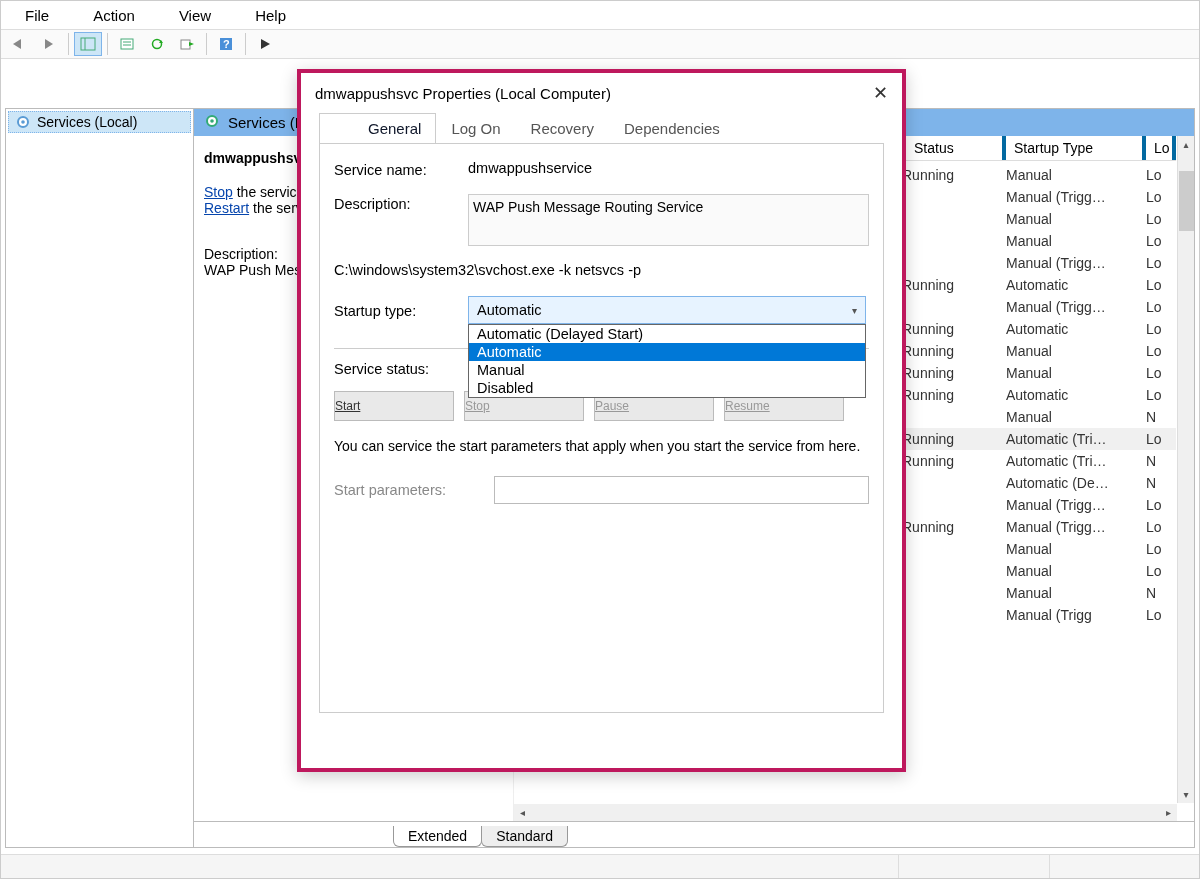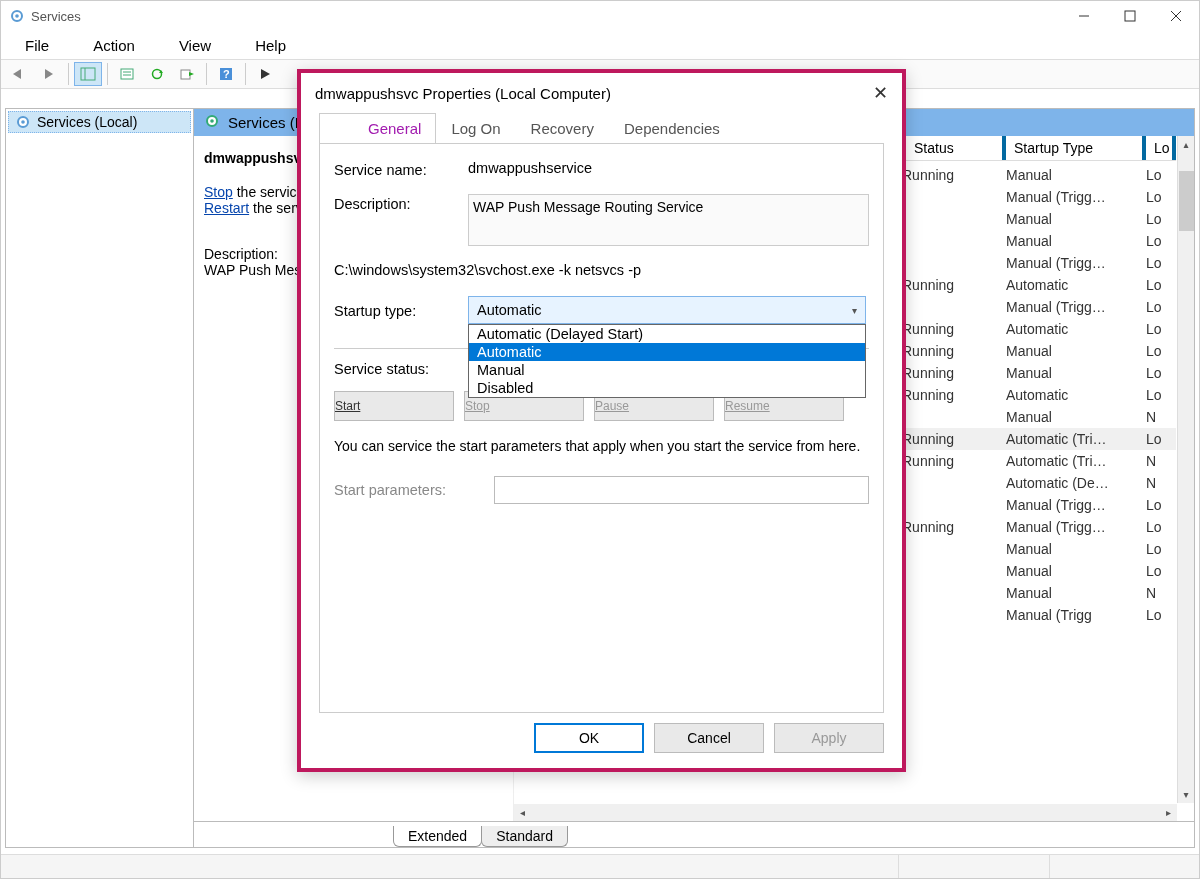--- a/index.html
+++ b/index.html
@@ -60,21 +60,21 @@
 .statusbar div:last-child{border:none;}
 
 
 .dialog { position: absolute; top: 69px; left: 297px; width: 609px; height: 703px; background: #fff; border: 4px solid #be185d; box-shadow: 0 4px 16px rgba(0,0,0,.2); }
 .dlg-title { height: 40px; display: flex; align-items: center; padding: 0 14px; font-size: 15px; color: #000; }
 .dlg-title .spacer { flex: 1; }
 .dlg-close { font-size: 18px; color: #333; font-family: Arial; font-weight: 300; }
 
 .tabstrip { display: flex; padding: 0 18px; font-size: 15px; }
 .tab { padding: 6px 14px; border: 1px solid transparent; color: #555; }
-.tab.active { border: 1px solid #ccc; border-bottom: 1px solid #fff; background: #fff; color: #a21caf; padding-left: 48px; }
+.tab.active { border: 1px solid #ccc; border-bottom: 1px solid #fff; background: #fff; color: #0f172a; padding-left: 48px; }
 .tabbody { border: 1px solid #ccc; margin: -1px 18px 0 18px; padding: 16px 14px 20px 14px; font-size: 14.5px; color: #000; background: #fff; position: relative; height: 570px; }
 
 .form-row { display: flex; margin-bottom: 16px; align-items: flex-start; }
 .form-row .lbl { width: 134px; padding-top: 2px; }
 .form-row .val { flex: 1; }
 .form-row textarea.val { flex:1; height: 52px; border: 1px solid #ccc; background: #fafafa; resize: none; font-family: inherit; font-size: 14px; padding: 4px; }
 .path-block { margin: 4px 0 18px 0; }
 .startup-select { width: 398px; height: 28px; border: 1px solid #7eb4ea; background: #e7f3ff; padding: 2px 8px; font-size: 14.5px; display:flex; align-items:center; justify-content: space-between; position: relative; }
 .dropdown-list { position: absolute; top: 27px; left: -1px; width: 398px; border: 1px solid #666; background: #fff; z-index: 10; }
 .dropdown-list div { padding: 1px 8px; font-size: 14.5px; }
@@ -98,46 +98,20 @@
 .dlg-btn.primary { border: 2px solid #0078d7; background: #fff; line-height: 26px; }
 .dlg-btn.disabled { color: #999; }
 
 
 .gear-svg { width:16px; height:16px; }
 </style>
 </head>
 <body>
 
 <div class="window">
-  <div class="titlebar">
-    <span class="titlebar-icon">
-      <svg class="gear-svg" viewBox="0 0 16 16">
-          <circle cx="8" cy="8" r="5" fill="#fff" stroke="#5a9bd4" stroke-width="2"></circle>
-          <circle cx="8" cy="8" r="1.8" fill="#5a9bd4"></circle>
-        </svg>
-    </span>
-    <span>Services</span>
-    <span class="titlebar-spacer"></span>
-    <span class="titlebar-btn">
-        <svg width="12" height="12">
-          <line x1="1" y1="6" x2="11" y2="6" stroke-width="1"></line>
-        </svg>
-      </span>
-    <span class="titlebar-btn">
-        <svg width="12" height="12">
-          <rect x="1" y="1" width="10" height="10" stroke-width="1"></rect>
-        </svg>
-      </span>
-    <span class="titlebar-btn">
-        <svg width="12" height="12">
-          <line x1="1" y1="1" x2="11" y2="11" stroke-width="1"></line>
-          <line x1="11" y1="1" x2="1" y2="11" stroke-width="1"></line>
-        </svg>
-      </span>
-  </div>
 
   <div class="menubar">
     <span><span>File</span></span>
     <span><span>Action</span></span>
     <span><span>View</span></span>
     <span><span>Help</span></span>
   </div>
 
   <div class="toolbar">
     <span class="tool-btn">
@@ -414,18 +388,13 @@
       <div class="btn disabled">Pause</div>
       <div class="btn disabled">Resume</div>
     </div>
     <div class="hint">You can service the start parameters that apply when you start the service from here.</div>
     <div class="start-params">
       <div class="lbl">Start parameters:</div>
       <input type="text" value="" style="">
     </div>
   </div>
 
-  <div class="dlg-buttons">
-    <div class="dlg-btn primary">OK</div>
-    <div class="dlg-btn">Cancel</div>
-    <div class="dlg-btn disabled">Apply</div>
-  </div>
 </div>
 
 </body></html>

